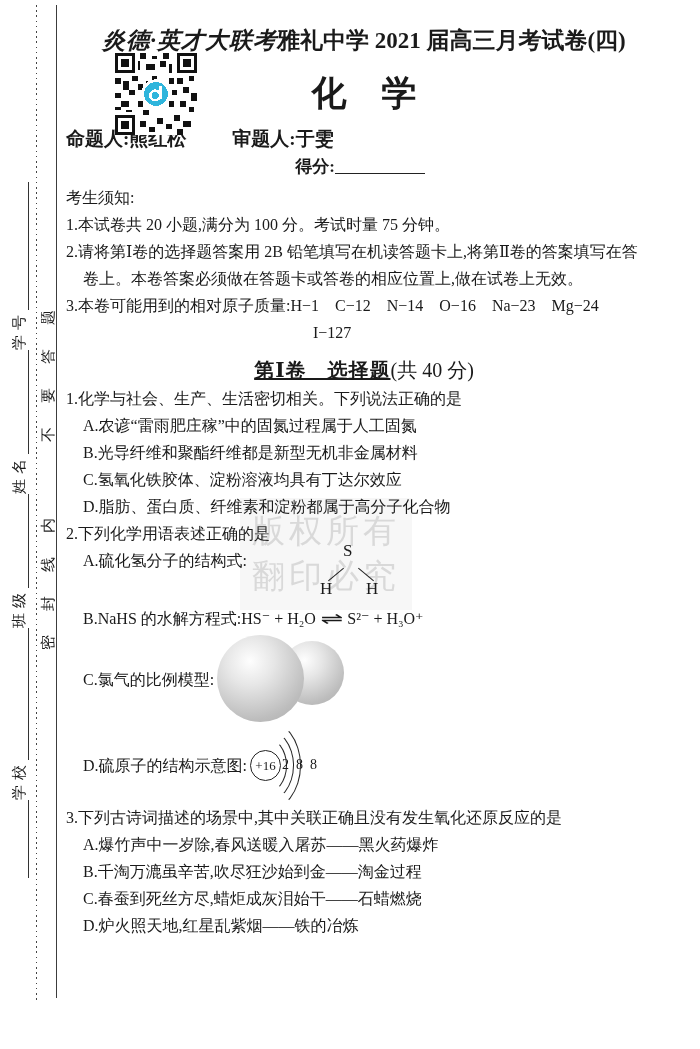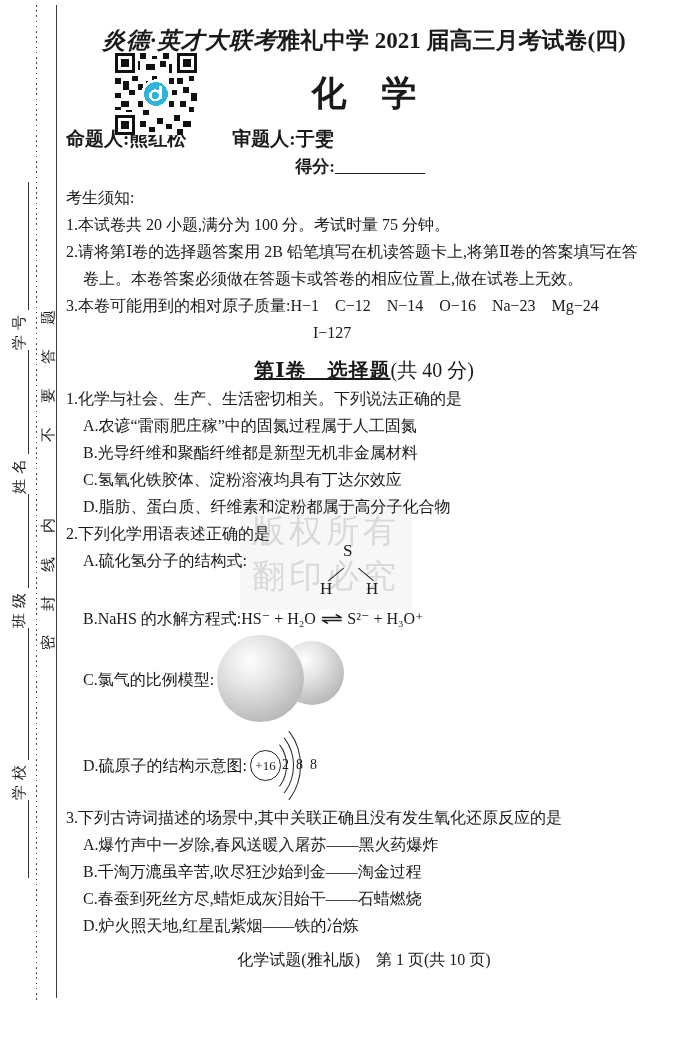--- a/index.html
+++ b/index.html
@@ -270,16 +270,15 @@
         <span class="count count3">8</span>
       </div>
     </div>
 
     <span class="line">3.下列古诗词描述的场景中,其中关联正确且没有发生氧化还原反应的是</span>
     <span class="line indent">A.爆竹声中一岁除,春风送暖入屠苏——黑火药爆炸</span>
     <span class="line indent">B.千淘万漉虽辛苦,吹尽狂沙始到金——淘金过程</span>
     <span class="line indent">C.春蚕到死丝方尽,蜡炬成灰泪始干——石蜡燃烧</span>
     <span class="line indent">D.炉火照天地,红星乱紫烟——铁的冶炼</span>
 
-    <div class="footer">化学试题(雅礼版)　第 1 页(共 10 页)</div>
   </div>
 
 </div>
 
 </body></html>

